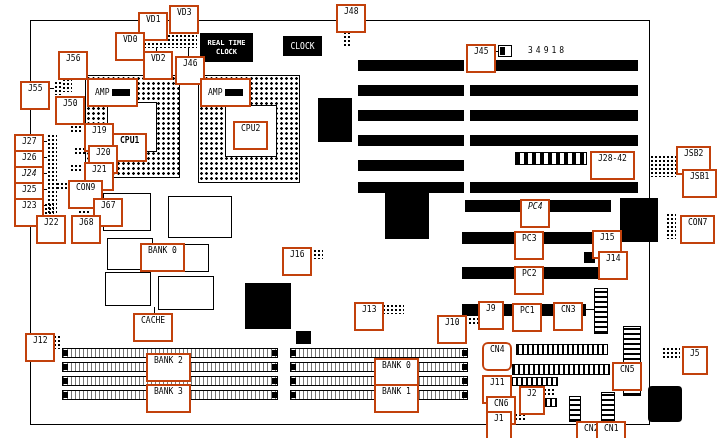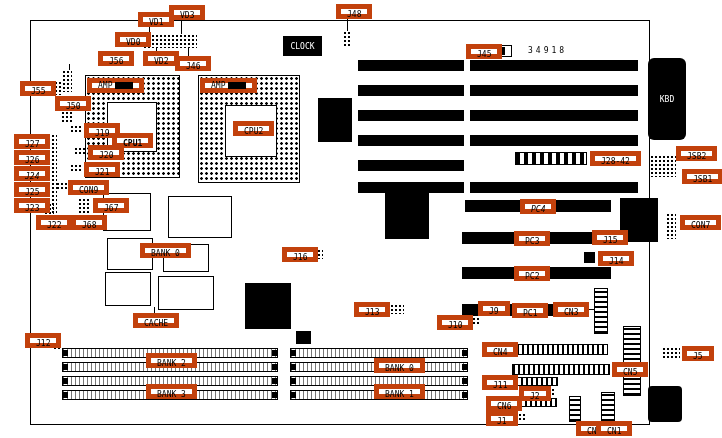--- a/index.html
+++ b/index.html
@@ -1,20 +1,20 @@
 <!DOCTYPE html>
 <html><head>
 <meta charset="utf-8">
 <style>
   html,body{margin:0;background:#fff;}
   #stage{position:relative;width:722px;height:438px;background:#fff;font-family:"DejaVu Sans Mono",monospace;color:#000;overflow:hidden;}
   #stage *{box-sizing:border-box;}
   .abs{position:absolute;}
   .board{position:absolute;border:1px solid #000;background:#fff;}
-  .lbl{position:absolute;height:15px;background:#fff;border:5px solid #c2410c;font-size:8px;line-height:11px;padding:0 6px;white-space:nowrap;z-index:6;}
+  .lbl{position:absolute;height:29px;background:#fff;border:2px solid #c2410c;font-size:8px;line-height:11px;padding:0 6px;white-space:nowrap;z-index:6;}
   .txt{position:absolute;font-size:8px;line-height:11px;white-space:nowrap;z-index:6;}
   .bar{position:absolute;background:#000;z-index:2;}
   .blk{position:absolute;background:#000;color:#fff;display:flex;flex-direction:column;align-items:center;justify-content:center;font-size:8px;line-height:9px;z-index:3;text-align:center;}
   .line{position:absolute;background:#000;z-index:5;}
   .pins{position:absolute;background-image:radial-gradient(circle,#000 1.1px,transparent 1.4px);background-size:4px 4px;z-index:3;}
   .socket{position:absolute;border:1px solid #000;background-image:radial-gradient(circle,#000 1.2px,transparent 1.5px);background-size:5px 5px;background-color:#fff;z-index:1;}
   .sockin{position:absolute;background:#fff;border:1px solid #000;z-index:2;}
   .wchip{position:absolute;background:#fff;border:1px solid #000;z-index:2;}
   .simm{position:absolute;height:10px;border:1px solid #000;z-index:2;background:
     linear-gradient(#000,#000) left center/5px 6px no-repeat,
@@ -37,20 +37,24 @@
   <div class="line" style="left:181px;top:18px;width:1px;height:16px;"></div>
   <div class="line" style="left:156px;top:48px;width:1px;height:4px;"></div>
   <div class="line" style="left:188px;top:48px;width:1px;height:8px;"></div>
   <div class="line" style="left:138px;top:39px;width:5px;height:1px;"></div>
   <div class="lbl" style="left:138px;top:12px;">VD1</div>
   <div class="lbl" style="left:169px;top:5px;">VD3</div>
   <div class="lbl" style="left:115px;top:32px;">VD0</div>
   <div class="lbl" style="left:143px;top:51px;">VD2</div>
   <div class="lbl" style="left:175px;top:56px;">J46</div>
 
+  <div class="blk" style="left:200px;top:33px;width:53px;height:29px;font-size:7px;font-weight:bold;">
+    <span>REAL TIME</span>
+    <span>CLOCK</span>
+  </div>
   <div class="blk" style="left:283px;top:36px;width:39px;height:20px;">
     <span>CLOCK</span>
   </div>
 
   <div class="lbl" style="left:336px;top:4px;">J48</div>
   <div class="line" style="left:347px;top:17px;width:1px;height:14px;"></div>
   <div class="pins" style="left:343px;top:31px;width:8px;height:17px;"></div>
 
   <div class="lbl" style="left:466px;top:44px;">J45</div>
   <div class="line" style="left:492px;top:51px;width:6px;height:1px;"></div>
@@ -66,23 +70,20 @@
   <div class="bar" style="left:470px;top:110px;width:168px;height:11px;"></div>
   <div class="bar" style="left:358px;top:135px;width:106px;height:11px;"></div>
   <div class="bar" style="left:470px;top:135px;width:168px;height:11px;"></div>
   <div class="bar" style="left:358px;top:160px;width:106px;height:11px;"></div>
   <div class="bar" style="left:358px;top:182px;width:106px;height:11px;"></div>
   <div class="bar" style="left:470px;top:182px;width:168px;height:11px;"></div>
 
   <div class="jrow" style="left:515px;top:152px;width:72px;height:13px;"></div>
   <div class="lbl" style="left:590px;top:151px;">J28-42</div>
 
-  <div class="blk" style="left:648px;top:58px;width:38px;height:82px;border-radius:6px;">
-    <span>KBD</span>
-  </div>
 
   <div class="pins" style="left:650px;top:155px;width:26px;height:22px;"></div>
   <div class="lbl" style="left:676px;top:146px;">JSB2</div>
   <div class="lbl" style="left:682px;top:169px;">JSB1</div>
   <div class="pins" style="left:666px;top:213px;width:10px;height:26px;"></div>
   <div class="lbl" style="left:680px;top:215px;">CON7</div>
 
   <div class="socket" style="left:85px;top:75px;width:95px;height:103px;"></div>
   <div class="sockin" style="left:107px;top:102px;width:50px;height:50px;"></div>
   <div class="lbl" style="left:112px;top:133px;font-weight:bold;">CPU1</div>
@@ -108,21 +109,21 @@
   <div class="wchip" style="left:103px;top:193px;width:48px;height:38px;"></div>
   <div class="wchip" style="left:168px;top:196px;width:64px;height:42px;"></div>
   <div class="wchip" style="left:107px;top:238px;width:46px;height:32px;"></div>
   <div class="wchip" style="left:163px;top:244px;width:46px;height:28px;"></div>
   <div class="wchip" style="left:105px;top:272px;width:46px;height:34px;"></div>
   <div class="wchip" style="left:158px;top:276px;width:56px;height:34px;"></div>
   <div class="lbl" style="left:140px;top:243px;">BANK 0</div>
   <div class="line" style="left:154px;top:307px;width:1px;height:7px;"></div>
   <div class="lbl" style="left:133px;top:313px;">CACHE</div>
 
-  <div class="lbl" style="left:58px;top:51px;margin-left:40px;">J56</div>
+  <div class="lbl" style="left:58px;top:51px;">J56</div>
   <div class="line" style="left:69px;top:64px;width:1px;height:6px;"></div>
   <div class="pins" style="left:62px;top:70px;width:10px;height:22px;"></div>
 
   <div class="lbl" style="left:20px;top:81px;">J55</div>
   <div class="line" style="left:42px;top:88px;width:12px;height:1px;"></div>
   <div class="pins" style="left:54px;top:81px;width:8px;height:14px;"></div>
 
   <div class="lbl" style="left:55px;top:96px;">J50</div>
   <div class="pins" style="left:61px;top:111px;width:12px;height:11px;"></div>
 
@@ -186,21 +187,21 @@
   <div class="lbl" style="left:146px;top:353px;">BANK 2</div>
   <div class="lbl" style="left:146px;top:384px;">BANK 3</div>
 
   <div class="simm" style="left:290px;top:348px;width:178px;"></div>
   <div class="simm" style="left:290px;top:362px;width:178px;"></div>
   <div class="simm" style="left:290px;top:376px;width:178px;"></div>
   <div class="simm" style="left:290px;top:390px;width:178px;"></div>
   <div class="lbl" style="left:374px;top:358px;">BANK 0</div>
   <div class="lbl" style="left:374px;top:384px;">BANK 1</div>
 
-  <div class="lbl" style="left:482px;top:342px;">CN4</div>
+  <div class="lbl" style="left:482px;top:342px;border-radius:6px;">CN4</div>
   <div class="connh" style="left:516px;top:344px;width:92px;height:11px;"></div>
   <div class="connh" style="left:512px;top:364px;width:98px;height:11px;"></div>
   <div class="lbl" style="left:612px;top:362px;">CN5</div>
   <div class="lbl" style="left:482px;top:375px;">J11</div>
   <div class="connh" style="left:510px;top:377px;width:48px;height:9px;"></div>
   <div class="lbl" style="left:519px;top:386px;">J2</div>
   <div class="pins" style="left:543px;top:388px;width:12px;height:9px;"></div>
   <div class="lbl" style="left:486px;top:396px;">CN6</div>
   <div class="connh" style="left:519px;top:398px;width:38px;height:9px;"></div>
   <div class="lbl" style="left:486px;top:411px;">J1</div>

